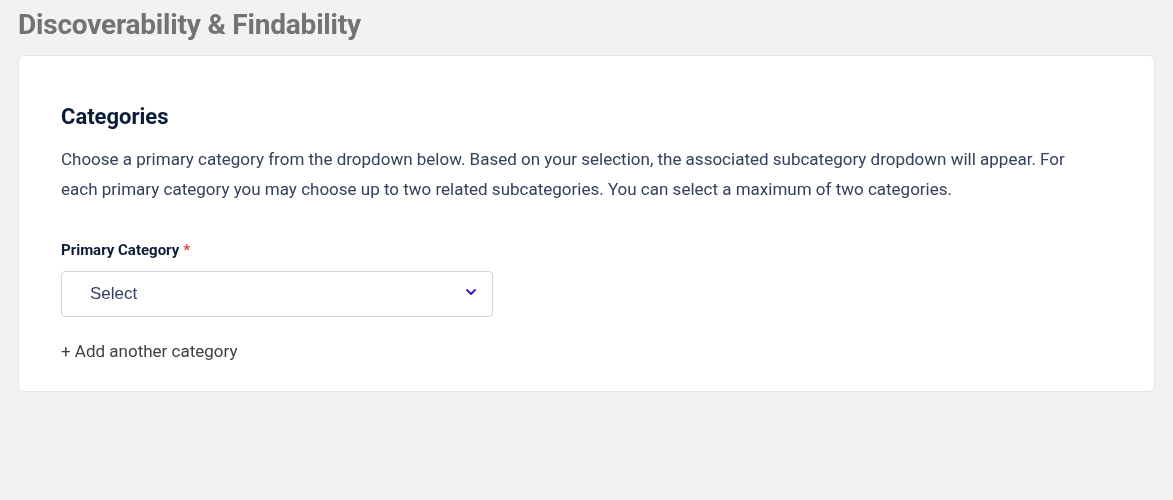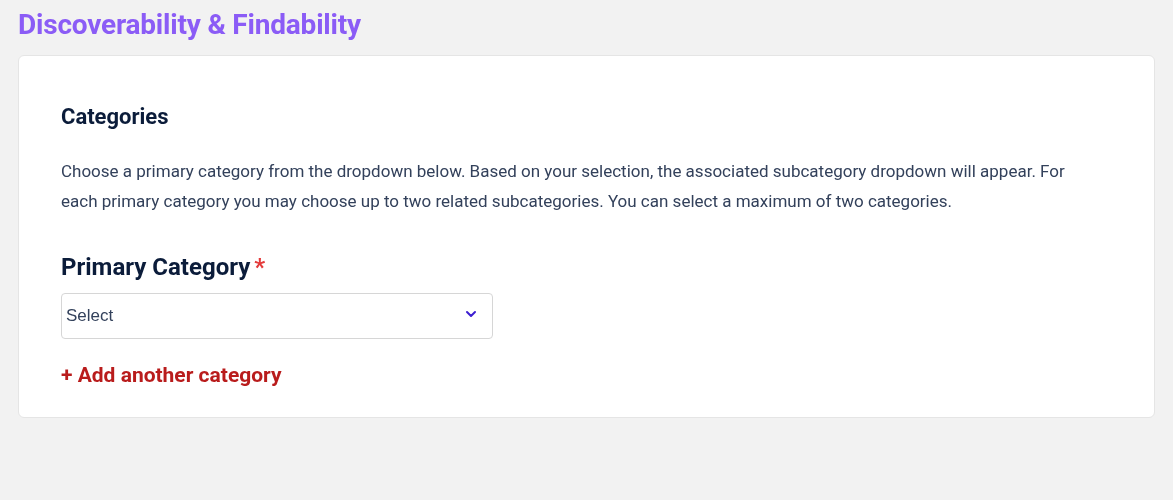--- a/index.html
+++ b/index.html
@@ -13,21 +13,21 @@
       width: 1173px;
       height: 500px;
       overflow: hidden;
     }
     .page {
       padding: 0 18px;
     }
     .page-title {
       font-size: 28px;
       font-weight: 700;
-      color: #8b5cf6;
+      color: #737373;
       padding-top: 8px;
       padding-bottom: 14px;
       letter-spacing: -0.2px;
     }
     .page-desc {
       font-size: 17px;
       line-height: 1.7;
       color: #33415b;
       padding-bottom: 24px;
       max-width: 1130px;
@@ -35,31 +35,31 @@
     .card {
       background: #ffffff;
       border: 1px solid #e5e5e5;
       border-radius: 6px;
       padding: 48px 42px 30px 42px;
     }
     .card-title {
       font-size: 22px;
       font-weight: 700;
       color: #0b1c3a;
-      margin-bottom: 28px;
+      margin-bottom: 16px;
     }
     .card-desc {
       font-size: 17px;
       line-height: 1.75;
       color: #33415b;
       margin-bottom: 36px;
       max-width: 1040px;
     }
     .field-label {
-      font-size: 24px;
+      font-size: 15px;
       font-weight: 700;
       color: #0b1c3a;
       margin-bottom: 12px;
       display: flex;
       align-items: center;
     }
     .required {
       color: #e43b3b;
       margin-left: 4px;
       font-weight: 700;
@@ -68,40 +68,40 @@
       position: relative;
       width: 432px;
       margin-bottom: 24px;
     }
     .select-box {
       width: 100%;
       height: 46px;
       border: 1px solid #d6d6d6;
       border-radius: 4px;
       background: #ffffff;
-      padding: 0 40px 0 4px;
+      padding: 0 40px 0 28px;
       font-size: 17px;
       color: #33415b;
       text-align: left;
       cursor: pointer;
       display: flex;
       align-items: center;
       justify-content: space-between;
     }
     .chevron {
       position: absolute;
       right: 14px;
       top: 50%;
       transform: translateY(-50%);
       pointer-events: none;
     }
     .add-link {
-      color: #b91c1c;
-      font-size: 21px;
-      font-weight: 700;
+      color: #404040;
+      font-size: 17px;
+      font-weight: 400;
       cursor: pointer;
       display: inline-block;
     }
   </style>
 </head>
 <body>
 
 <div class="page">
   <h1 class="page-title">Discoverability &amp; Findability</h1>
 

